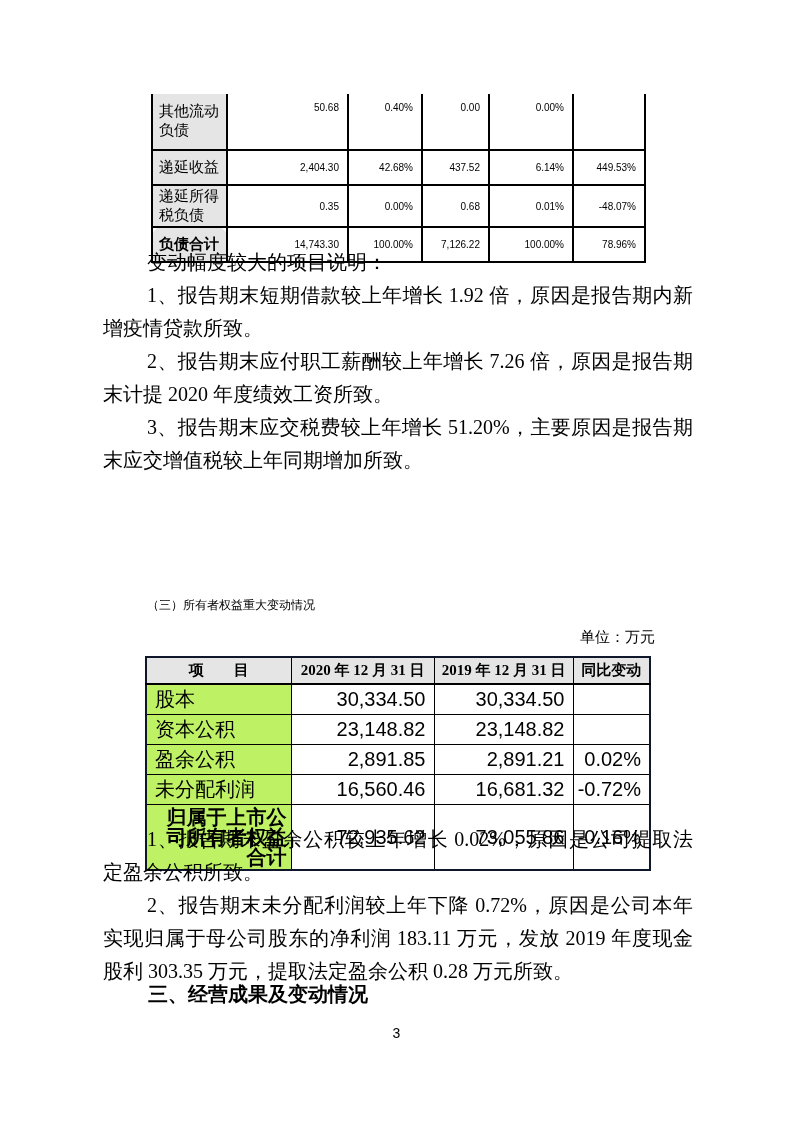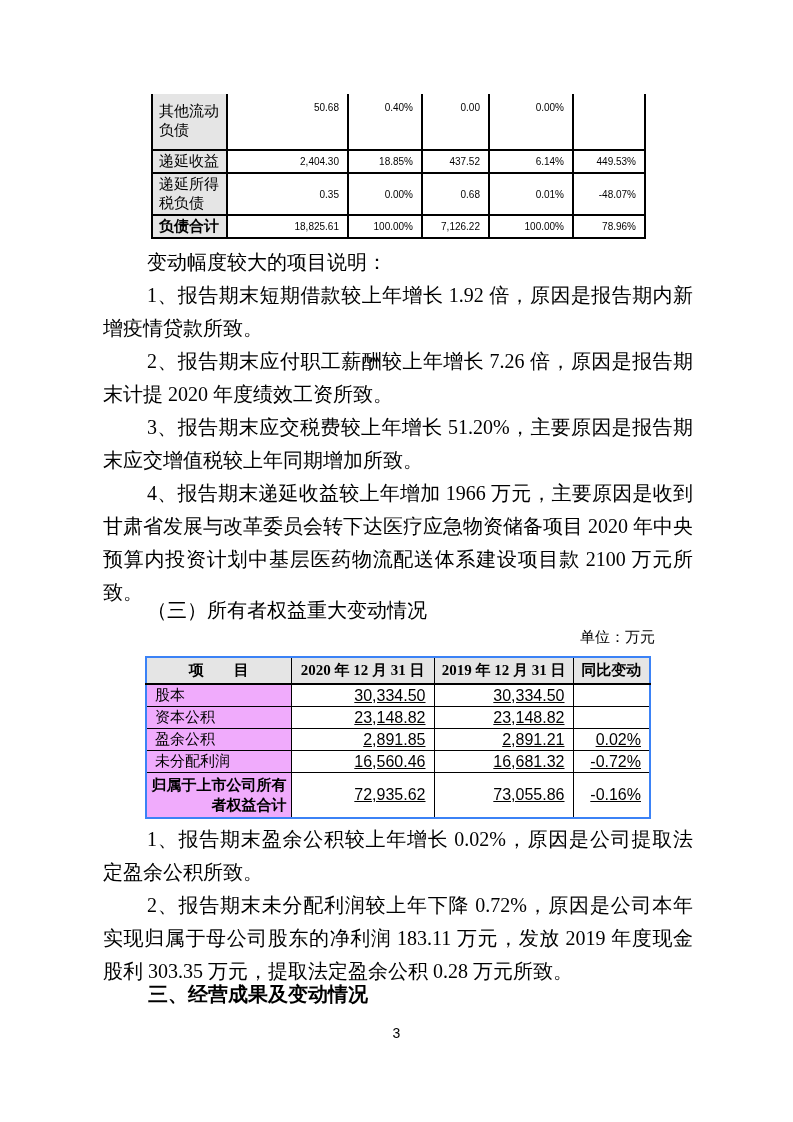--- a/index.html
+++ b/index.html
@@ -28,62 +28,61 @@
     line-height:19px;
     text-align:left;
   }
   .t1 .num{
     text-align:right;
     padding:1px 8px 1px 2px;
     font-family:"Liberation Sans","DejaVu Sans",sans-serif;
   }
   .t1 .r-tall{height:56px;}
   .t1 .r-tall td{vertical-align:top;padding-top:8px;}
-  .t1 .r-one{height:23px;}
+  .t1 .r-one{height:35px;}
   .t1 .r-two{height:42px;}
-  .t1 .total .lbl{font-weight:bold;}
+  .t1 .total .lbl{font-weight:bold;border-radius:10px;}
 
   
-  .t2{position:absolute;left:145px;top:656px;width:504px;border:2px solid #3b82f6;padding-left:31px;}
+  .t2{position:absolute;left:145px;top:656px;width:504px;border:2px solid #0f172a;padding-left:31px;}
   .t2 th,.t2 td{border:1px solid #000;overflow:hidden;}
   .t2 th{
     background:#e5e5e5;
     font-size:15px;font-weight:bold;
     text-align:center;height:25px;
     border-bottom:2px solid #000;
     padding:0 2px;
   }
   .t2 .lbl{
-    background:#f0abfc;
-    font-size:15px;
+    background:#bef264;
+    font-size:20px;
     padding:1px 4px 1px 8px;
     text-align:left;
   }
   .t2 .num{
     text-align:right;
-    font-size:16px;
+    font-size:20px;
     padding:1px 8px 1px 2px;
     font-family:"Liberation Sans","DejaVu Sans",sans-serif;
-    text-decoration:underline;
   }
   .t2 .r-one{height:21px;}
   .t2 .total{height:45px;}
   .t2 .total .lbl{font-weight:bold;text-align:right;padding:2px 4px;line-height:20px;}
 
   
   .pb{
     position:absolute;left:103px;width:590px;
     font-size:20px;line-height:33px;
     text-align:justify;
   }
   .pb p{margin:0;text-indent:44px;}
   .pb1{top:246px;}
   .pb2{top:823px;}
 
-  .sec-title{position:absolute;left:147px;top:597px;font-size:20px;}
+  .sec-title{position:absolute;left:147px;top:597px;font-size:12px;}
   .unit-label{position:absolute;left:103px;top:628px;width:552px;text-align:right;font-size:15px;}
   .heading3{
     position:absolute;left:148px;top:981px;
     font-size:20px;font-weight:bold;
     font-family:"Liberation Sans","DejaVu Sans",sans-serif;
   }
   .page-num{
     position:absolute;left:0;top:1025px;width:793px;
     text-align:center;font-size:14px;
     font-family:"Liberation Sans","DejaVu Sans",sans-serif;
@@ -108,50 +107,49 @@
       <td class="lbl">其他流动负债</td>
       <td class="num">50.68</td>
       <td class="num">0.40%</td>
       <td class="num">0.00</td>
       <td class="num">0.00%</td>
       <td class="num"></td>
     </tr>
     <tr class="r-one">
       <td class="lbl">递延收益</td>
       <td class="num">2,404.30</td>
-      <td class="num">18.85%</td>
+      <td class="num">42.68%</td>
       <td class="num">437.52</td>
       <td class="num">6.14%</td>
       <td class="num">449.53%</td>
     </tr>
     <tr class="r-two">
       <td class="lbl">递延所得税负债</td>
       <td class="num">0.35</td>
       <td class="num">0.00%</td>
       <td class="num">0.68</td>
       <td class="num">0.01%</td>
       <td class="num">-48.07%</td>
     </tr>
     <tr class="r-one total">
       <td class="lbl">负债合计</td>
-      <td class="num">18,825.61</td>
+      <td class="num">14,743.30</td>
       <td class="num">100.00%</td>
       <td class="num">7,126.22</td>
       <td class="num">100.00%</td>
       <td class="num">78.96%</td>
     </tr>
   </tbody>
     </table>
 
   <div class="pb pb1">
     <p>变动幅度较大的项目说明：</p>
     <p>1、报告期末短期借款较上年增长 1.92 倍，原因是报告期内新增疫情贷款所致。</p>
     <p>2、报告期末应付职工薪酬较上年增长 7.26 倍，原因是报告期末计提 2020 年度绩效工资所致。</p>
     <p>3、报告期末应交税费较上年增长 51.20%，主要原因是报告期末应交增值税较上年同期增加所致。</p>
-    <p>4、报告期末递延收益较上年增加 1966 万元，主要原因是收到甘肃省发展与改革委员会转下达医疗应急物资储备项目 2020 年中央预算内投资计划中基层医药物流配送体系建设项目款 2100 万元所致。</p>
   </div>
 
   <div class="sec-title">（三）所有者权益重大变动情况</div>
   <div class="unit-label">单位：万元</div>
 
   <table class="t2">
     <colgroup>
       <col style="width:145px">
         <col style="width:143px">
         <col style="width:139px">

